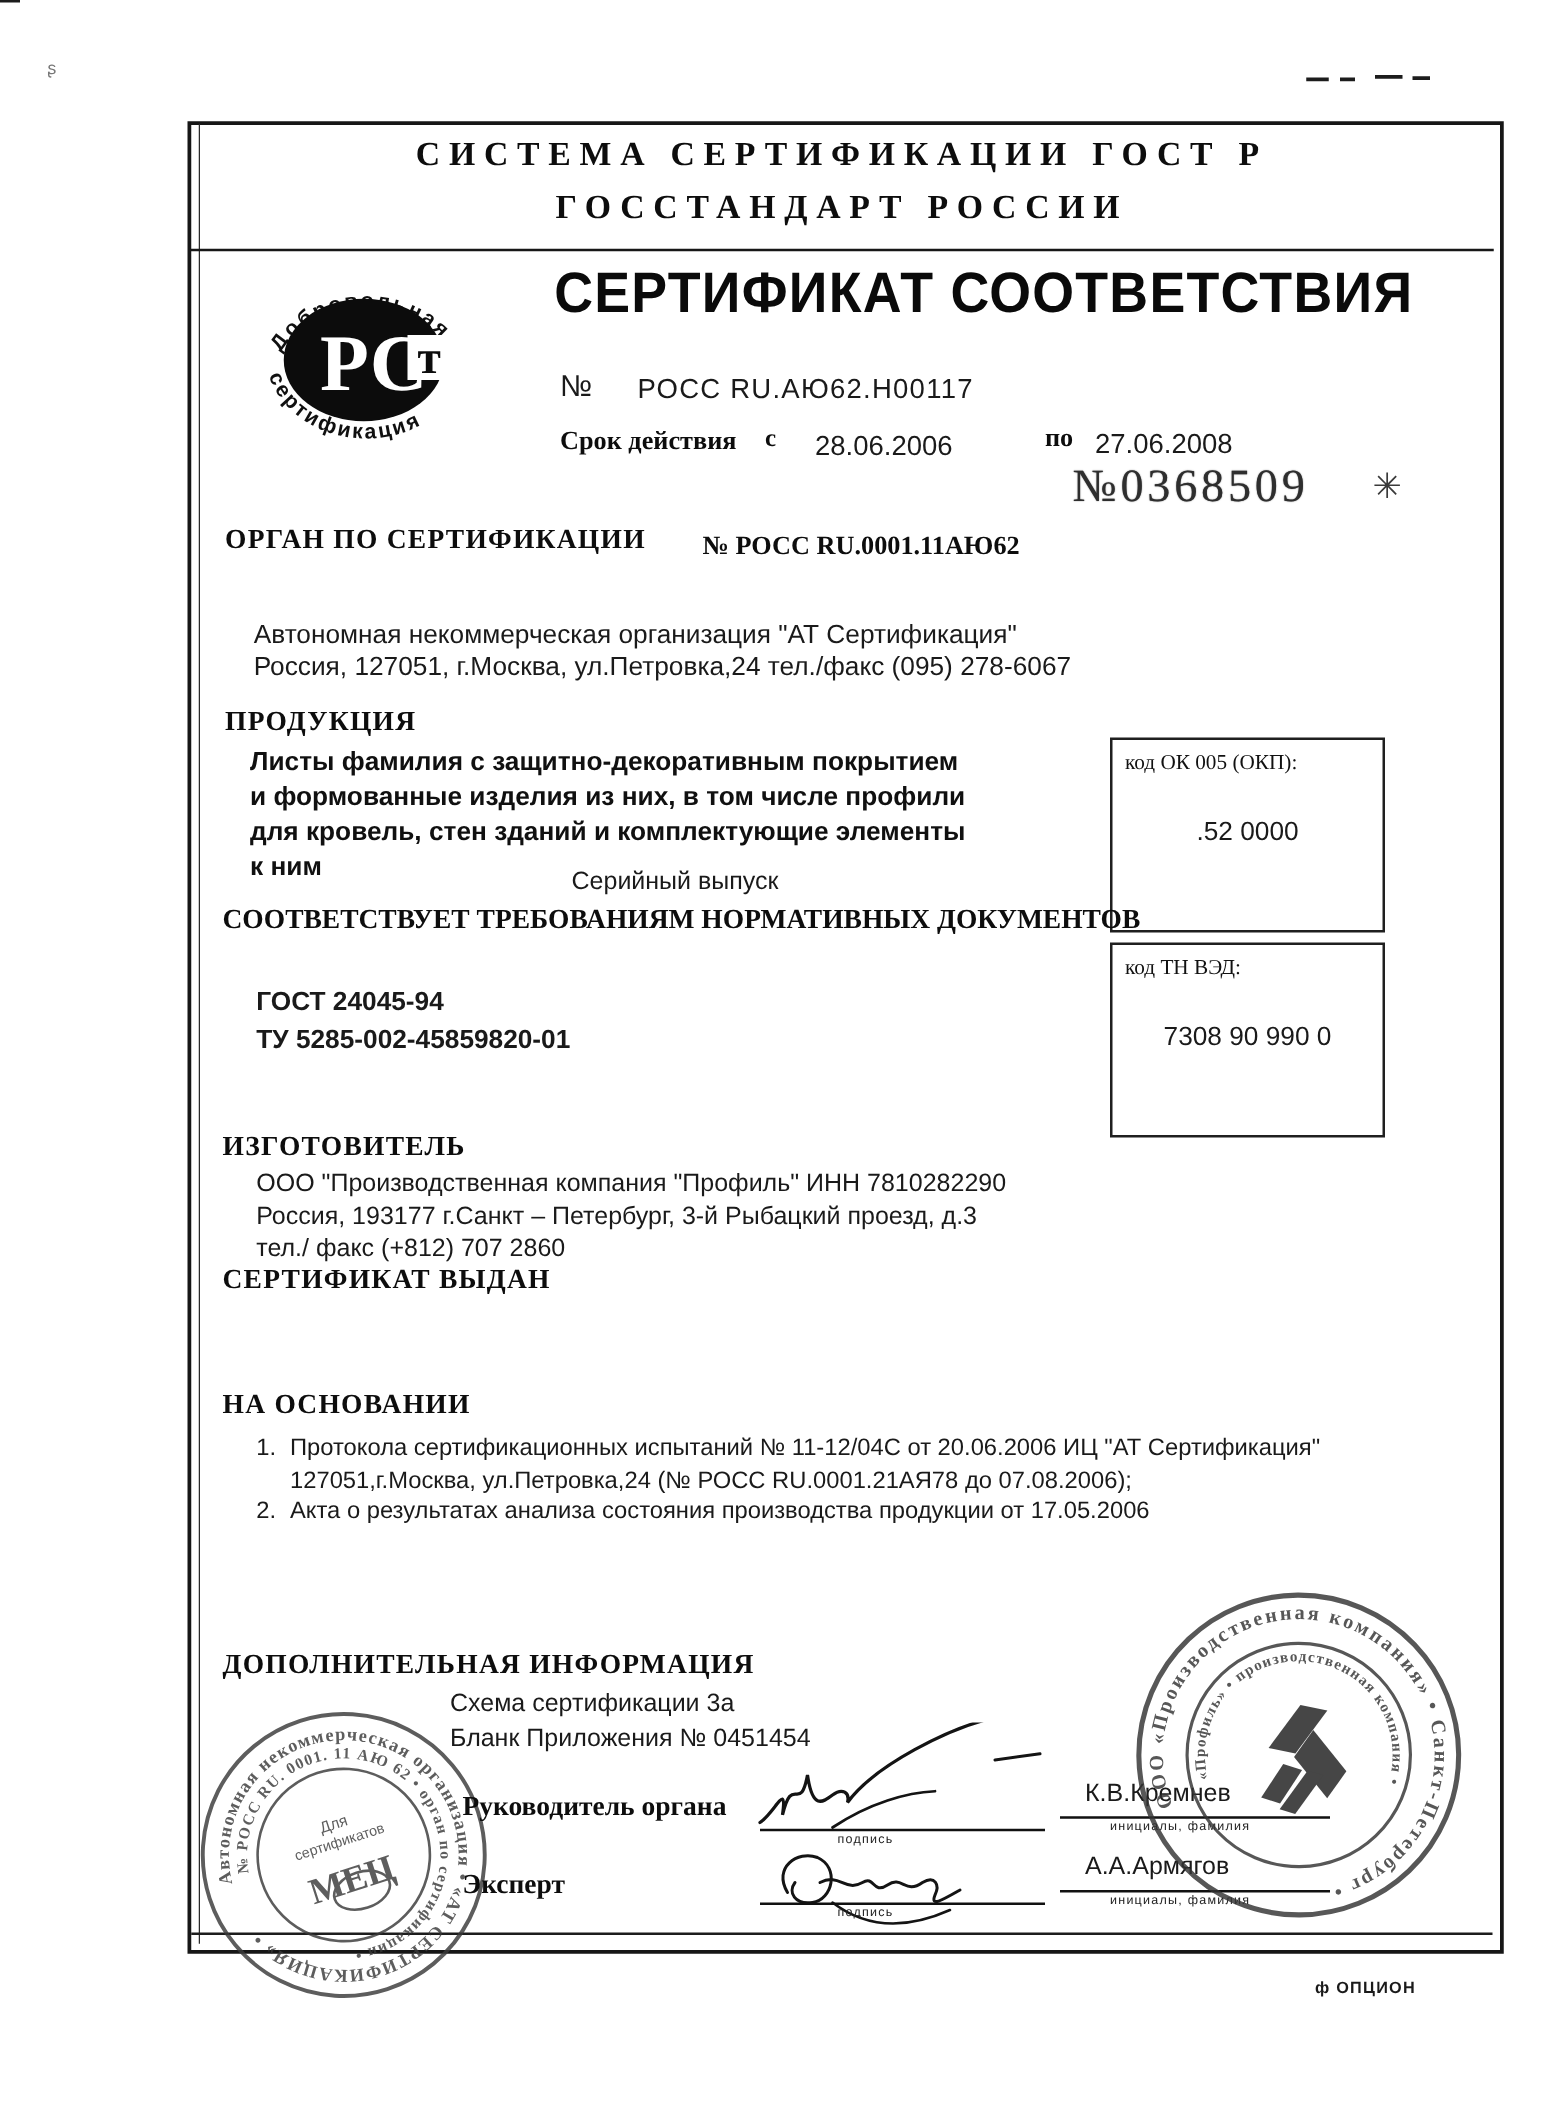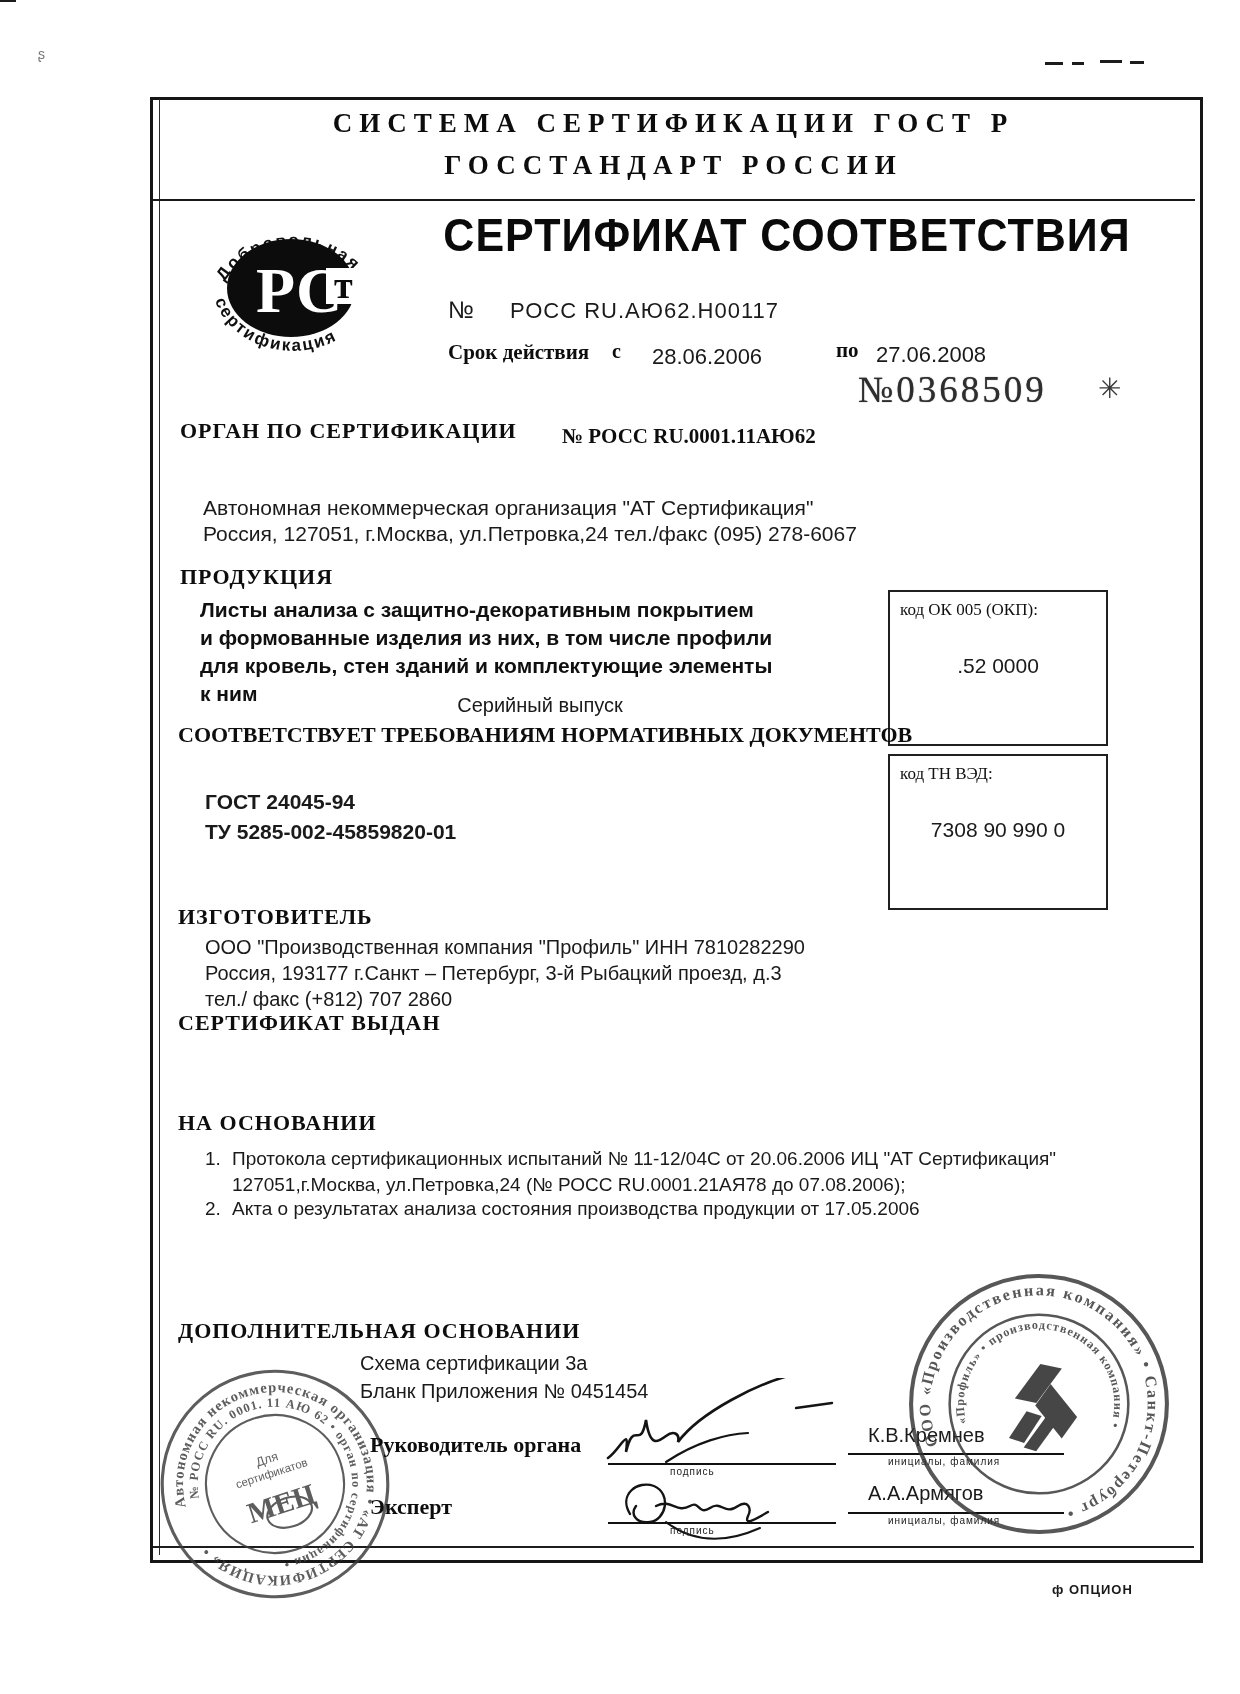--- a/index.html
+++ b/index.html
@@ -81,21 +81,21 @@
   <div class="abs blank-no" style="left:858px;top:368px;">№0368509</div>
   <div class="abs" style="left:1098px;top:372px;font-size:28px;color:#3a3a3a;">✳</div>
 
   <div class="abs h-serif" style="left:180px;top:418px;font-size:22px;letter-spacing:1px;">ОРГАН ПО СЕРТИФИКАЦИИ</div>
   <div class="abs h-serif" style="left:562px;top:424px;font-size:21px;">№ РОСС RU.0001.11АЮ62</div>
   <div class="abs t21" style="left:203px;top:496px;">Автономная некоммерческая организация "АТ Сертификация"</div>
   <div class="abs t21" style="left:203px;top:522px;">Россия, 127051, г.Москва, ул.Петровка,24 тел./факс (095) 278-6067</div>
 
   <div class="abs h-serif" style="left:180px;top:564px;font-size:22px;letter-spacing:1px;">ПРОДУКЦИЯ</div>
   <div class="abs bold t21" style="left:200px;top:596px;line-height:28px;width:690px;color:#101010;">
-    <div>Листы анализа с защитно-декоративным покрытием</div>
+    <div>Листы фамилия с защитно-декоративным покрытием</div>
     <div>и формованные изделия из них, в том числе профили</div>
     <div>для кровель, стен зданий  и комплектующие элементы</div>
     <div>к ним</div>
   </div>
   <div class="abs t20" style="left:200px;top:694px;width:680px;text-align:center;">Серийный выпуск</div>
 
   <div class="abs code-box" style="left:888px;top:590px;height:152px;">
     <div class="code-label" style="margin:8px 0 0 10px;">код ОК 005 (ОКП):</div>
     <div style="margin-top:34px;text-align:center;font-size:21px;">.52 0000</div>
   </div>
@@ -117,21 +117,21 @@
 
   <div class="abs h-serif" style="left:178px;top:1010px;font-size:22px;letter-spacing:1px;">СЕРТИФИКАТ ВЫДАН</div>
 
   <div class="abs h-serif" style="left:178px;top:1110px;font-size:22px;letter-spacing:1px;">НА ОСНОВАНИИ</div>
   <div class="abs t19" style="left:205px;top:1148px;">1.</div>
   <div class="abs t19" style="left:232px;top:1148px;">Протокола сертификационных испытаний № 11-12/04С от 20.06.2006  ИЦ "АТ Сертификация"</div>
   <div class="abs t19" style="left:232px;top:1174px;">127051,г.Москва, ул.Петровка,24 (№ РОСС RU.0001.21АЯ78 до 07.08.2006);</div>
   <div class="abs t19" style="left:205px;top:1198px;">2.</div>
   <div class="abs t19" style="left:232px;top:1198px;">Акта о результатах анализа состояния производства продукции от 17.05.2006</div>
 
-  <div class="abs h-serif" style="left:178px;top:1318px;font-size:22px;letter-spacing:1px;">ДОПОЛНИТЕЛЬНАЯ ОСНОВАНИИ</div>
+  <div class="abs h-serif" style="left:178px;top:1318px;font-size:22px;letter-spacing:1px;">ДОПОЛНИТЕЛЬНАЯ ИНФОРМАЦИЯ</div>
   <div class="abs t20" style="left:360px;top:1352px;">Схема сертификации 3а</div>
   <div class="abs t20" style="left:360px;top:1380px;">Бланк Приложения № 0451454</div>
 
   <div class="abs stamp" style="left:157px;top:1366px;width:236px;height:236px;transform:rotate(-18deg);">
     <svg width="236" height="236" viewBox="0 0 226 226">
       <defs>
         <path id="lsRingOuter" d="M 25,113 a 88,88 0 1 1 176,0 a 88,88 0 1 1 -176,0"></path>
         <path id="lsRingInner" d="M 39,113 a 74,74 0 1 1 148,0 a 74,74 0 1 1 -148,0"></path>
       </defs>
       <circle cx="113" cy="113" r="108" fill="none" stroke="#3a3a3a" stroke-width="3"></circle>

